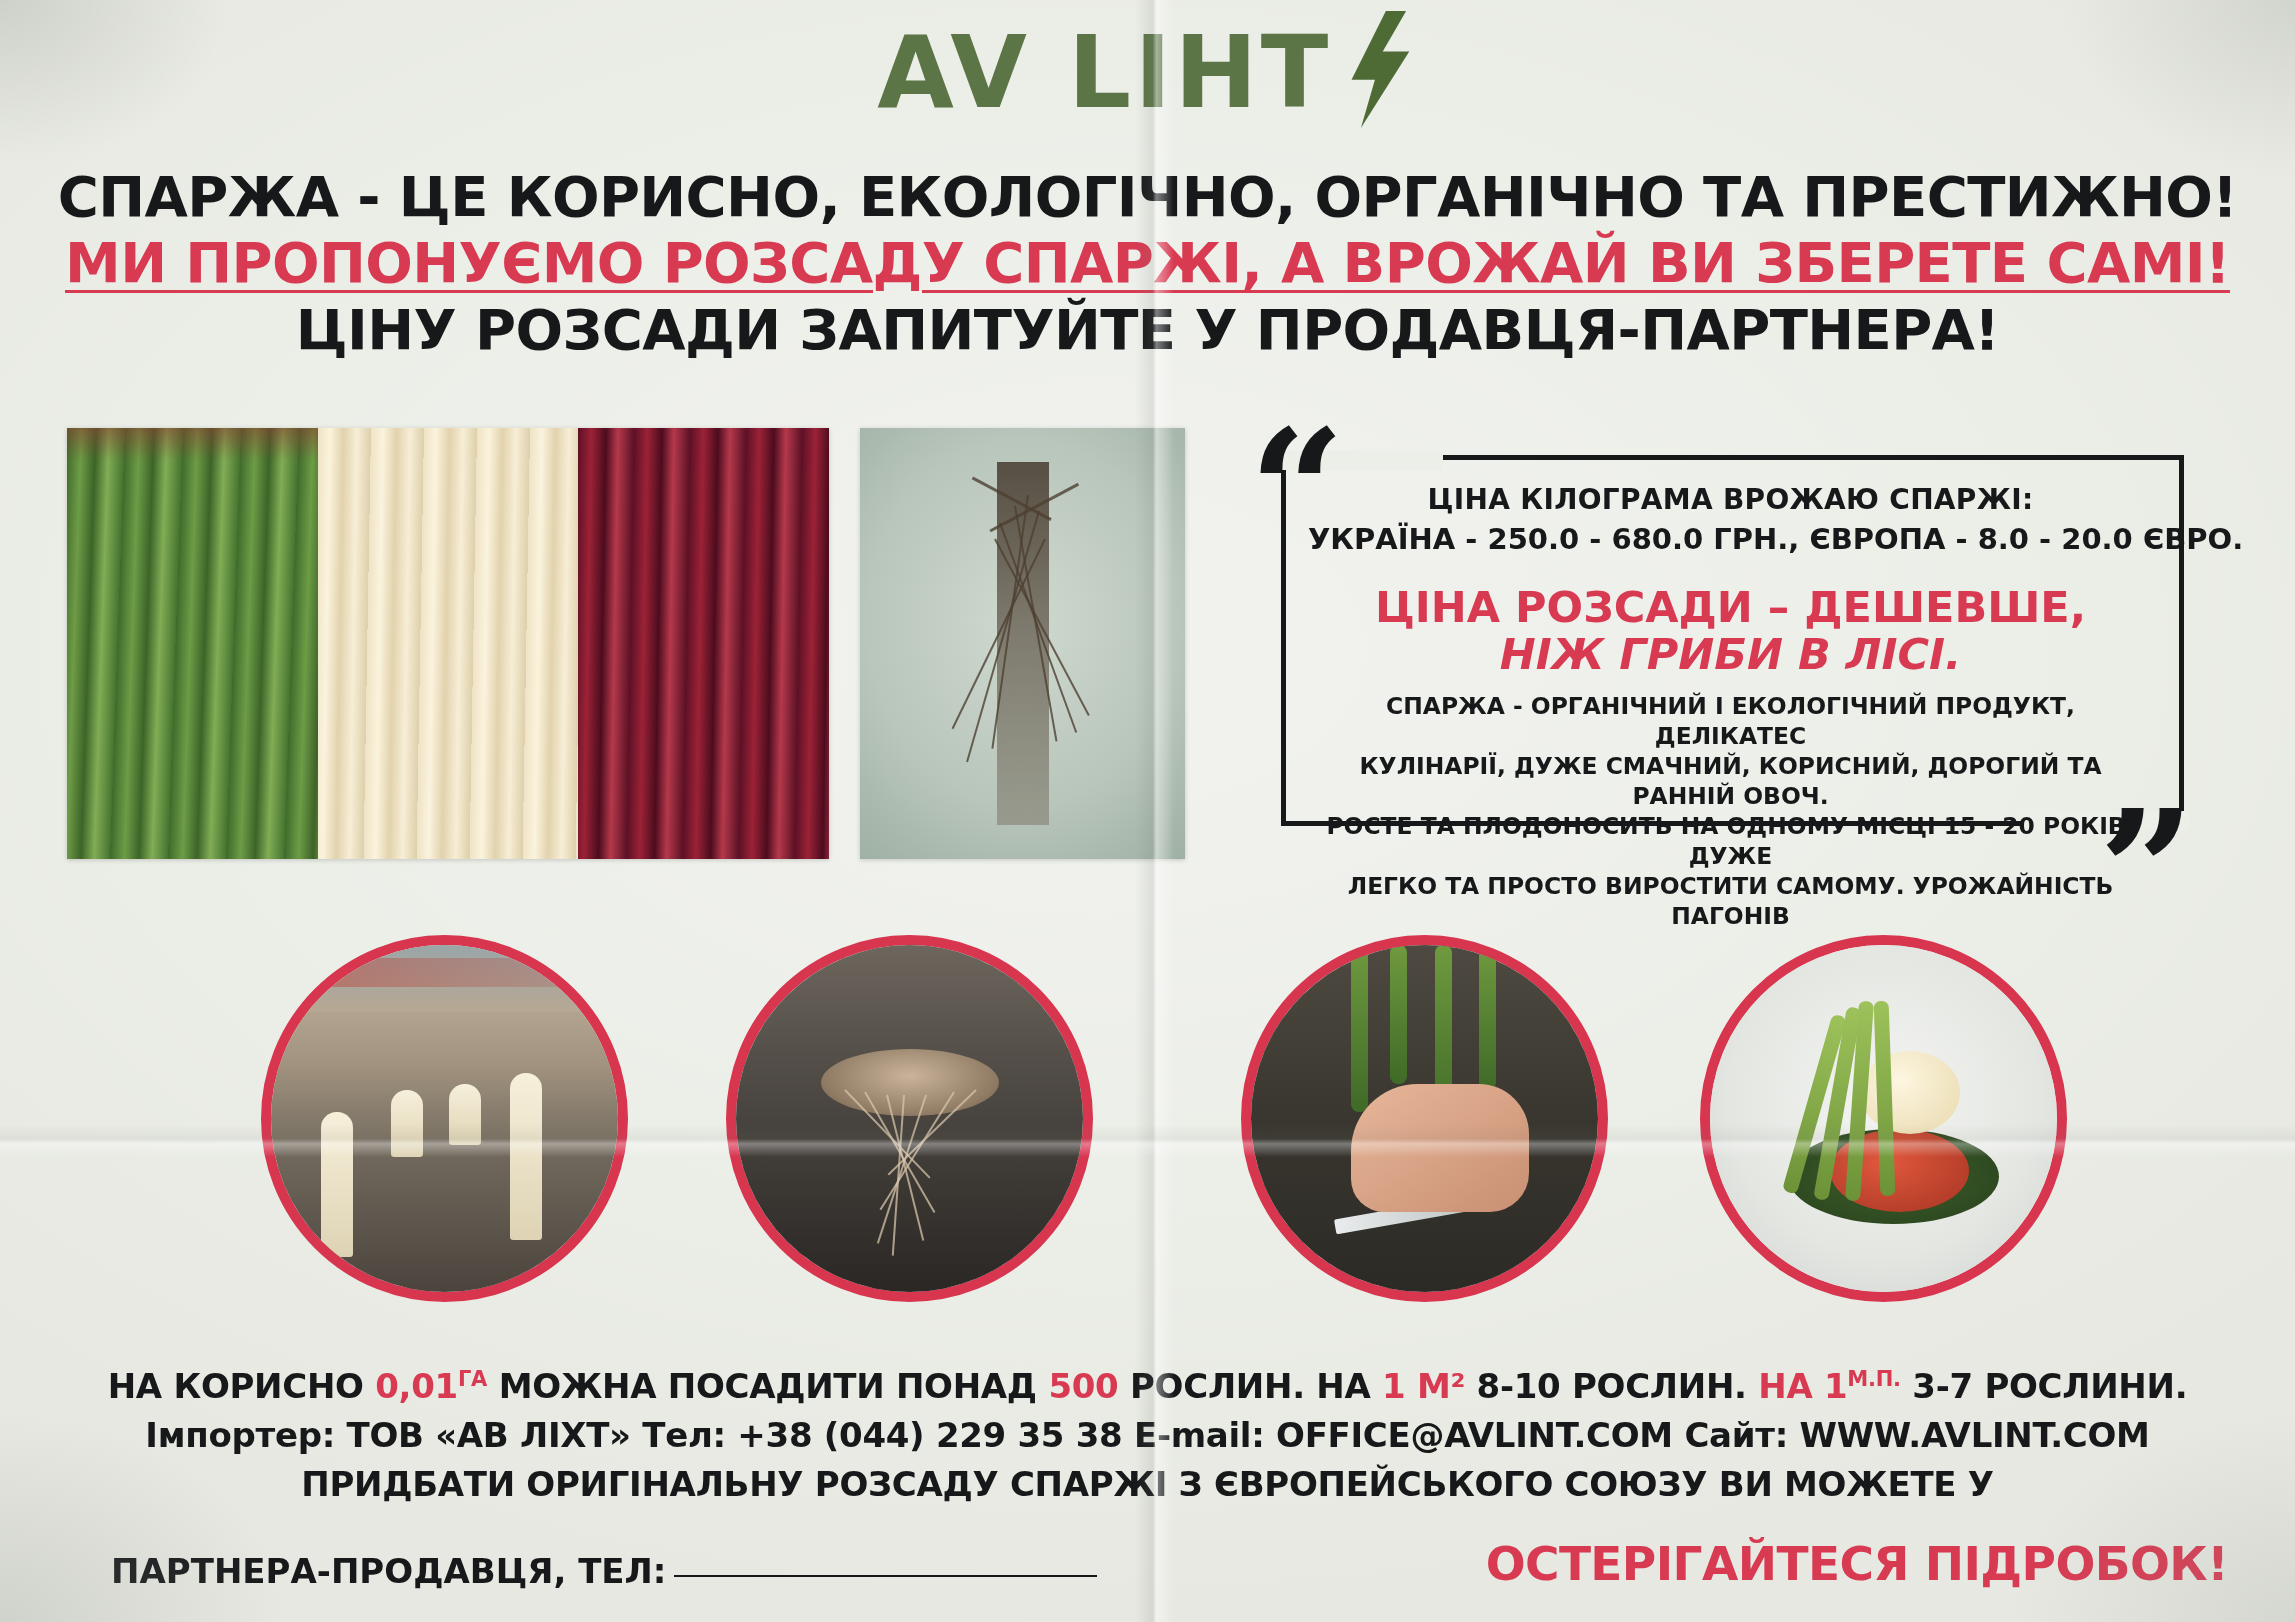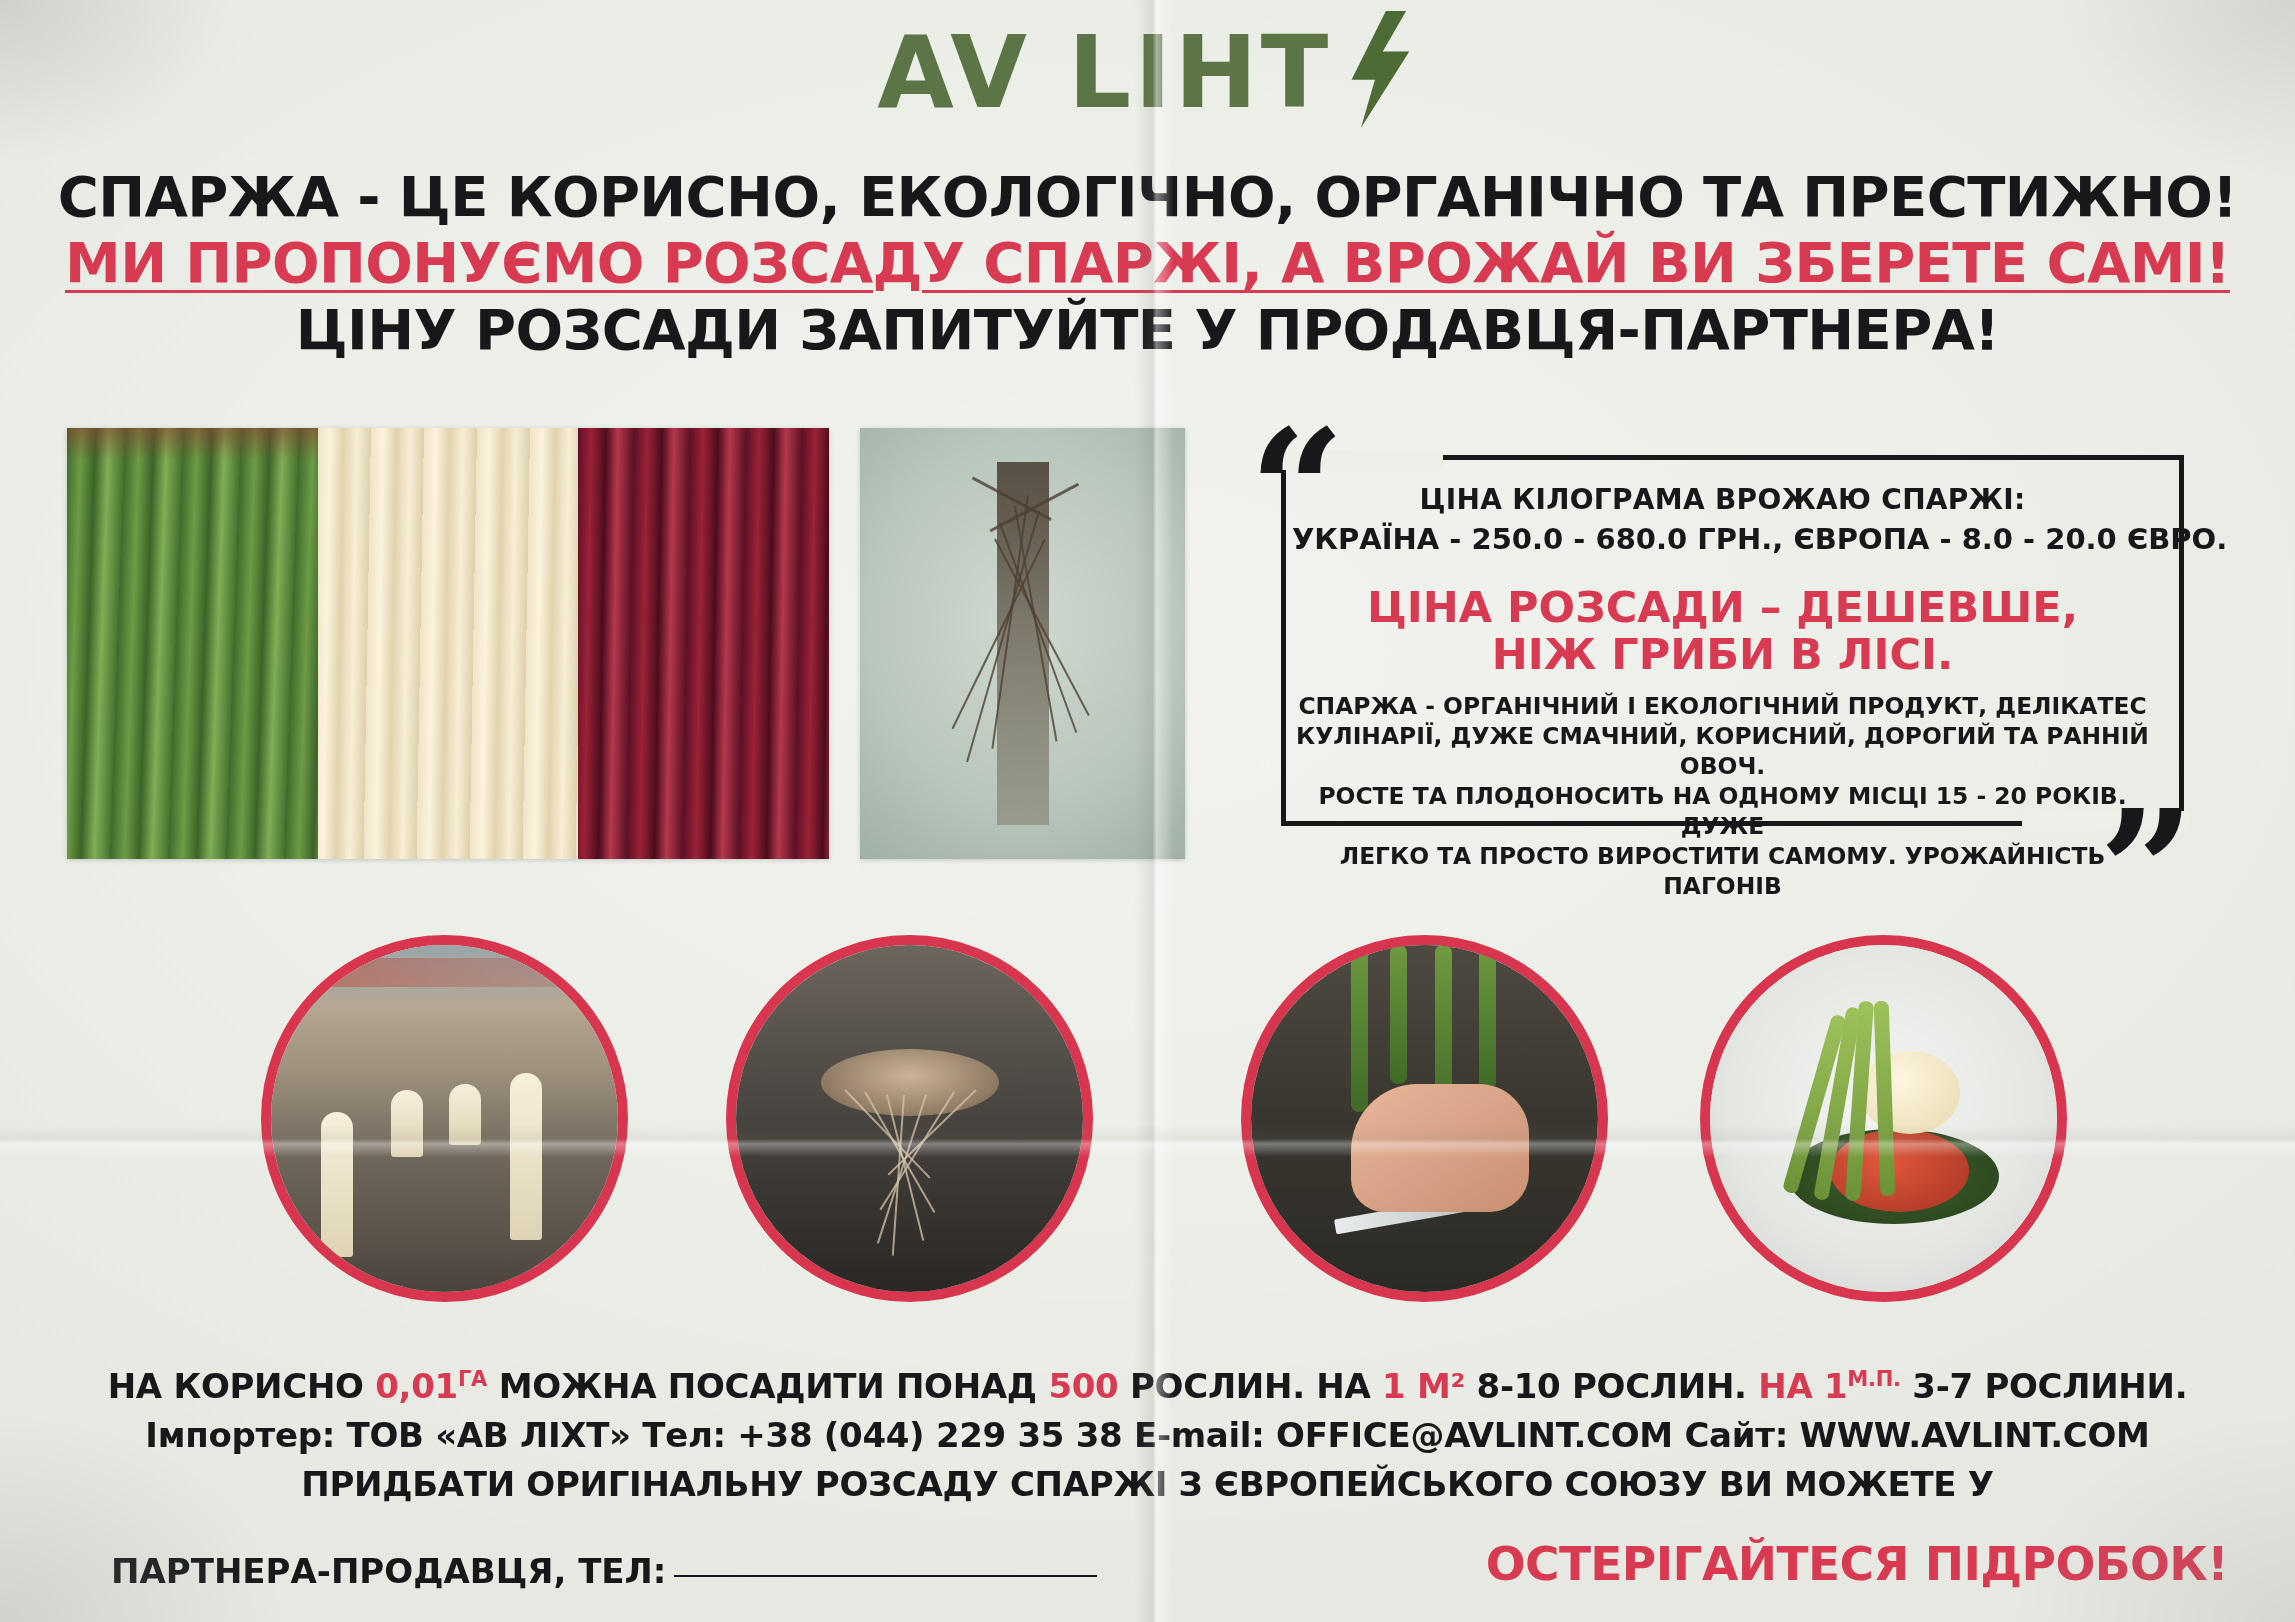--- a/index.html
+++ b/index.html
@@ -220,21 +220,21 @@
     font-size: 167px;
     color: #16181a;
     line-height: 1;
     z-index: 3;
   }
   .qmark.open { left: 0px; top: -33px; }
   .qmark.close { right: 3.3px; bottom: -103px; }
 
   #quote-box .qcontent {
     position: absolute;
-    left: 43px;
+    left: 59px;
     right: 45px;
     top: 43px;
     text-align: center;
     z-index: 4;
   }
   .q-price-title {
     font-family: "DejaVu Sans", sans-serif;
     font-weight: bold;
     font-size: 28px;
     color: #16181a;
@@ -477,21 +477,21 @@
   </div>
 
   <div id="quote-box">
     <div class="frame"></div>
     <div class="qmark open">“</div>
     <div class="qmark close">”</div>
     <div class="qcontent">
       <div class="q-price-title">ЦІНА КІЛОГРАМА ВРОЖАЮ СПАРЖІ:</div>
       <div class="q-price-line">УКРАЇНА - 250.0 - 680.0 ГРН., ЄВРОПА - 8.0 - 20.0 ЄВРО.</div>
       <div class="q-red">ЦІНА РОЗСАДИ – ДЕШЕВШЕ,</div>
-      <div class="q-red" style="margin-top:1.1px;">НІЖ ГРИБИ В ЛІСІ.</div>
+      <div class="q-red" style="margin-top:1.1px;font-style:italic;">НІЖ ГРИБИ В ЛІСІ.</div>
       <div class="q-body">
         <div>СПАРЖА - ОРГАНІЧНИЙ І ЕКОЛОГІЧНИЙ ПРОДУКТ, ДЕЛІКАТЕС</div>
         <div>КУЛІНАРІЇ, ДУЖЕ СМАЧНИЙ, КОРИСНИЙ, ДОРОГИЙ ТА РАННІЙ ОВОЧ.</div>
         <div>РОСТЕ ТА ПЛОДОНОСИТЬ НА ОДНОМУ МІСЦІ 15 - 20 РОКІВ. ДУЖЕ</div>
         <div>ЛЕГКО ТА ПРОСТО ВИРОСТИТИ САМОМУ. УРОЖАЙНІСТЬ ПАГОНІВ</div>
       </div>
     </div>
   </div>
 
   <div class="circle" id="circle-1">

